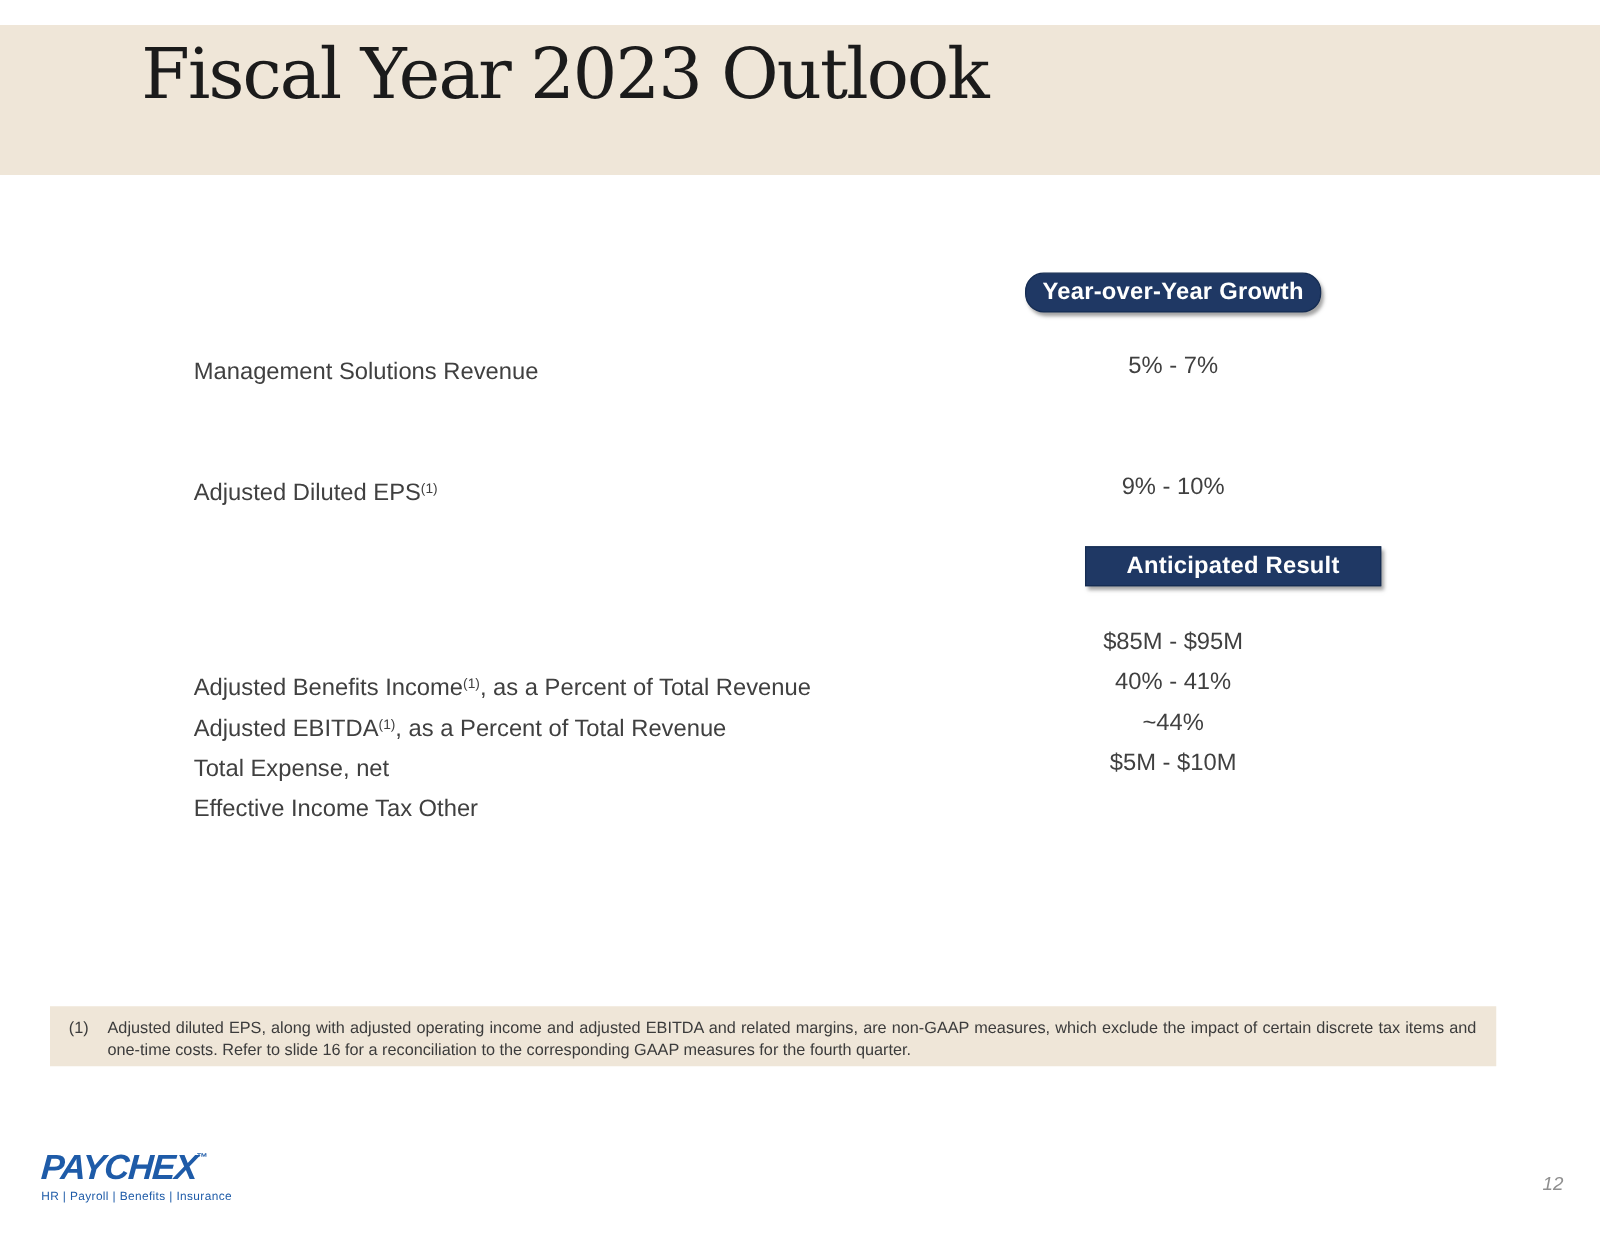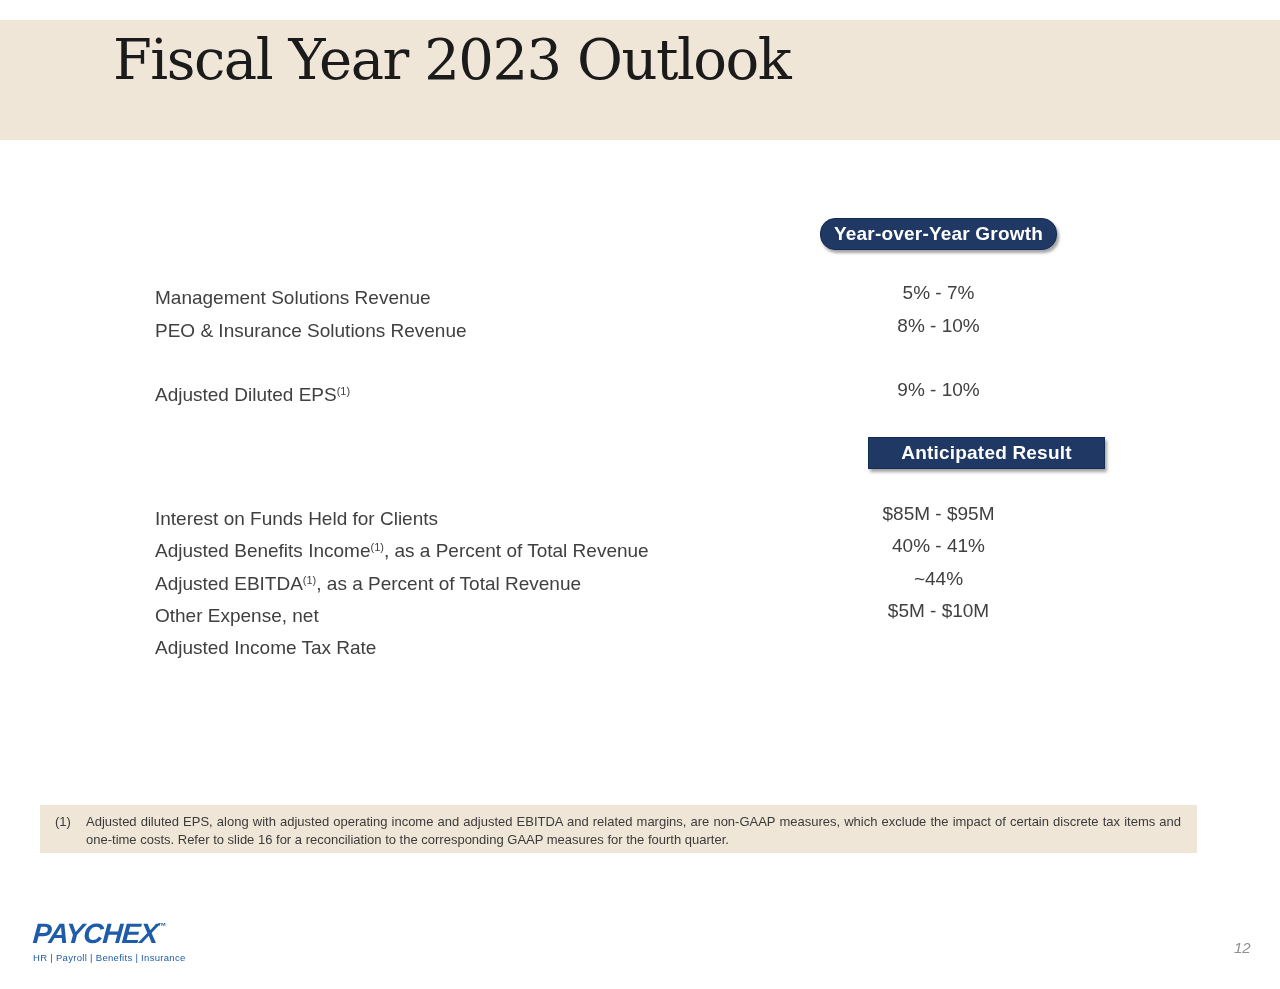--- a/index.html
+++ b/index.html
@@ -91,51 +91,46 @@
   <h1 class="page-title">Fiscal Year 2023 Outlook</h1>
 
   <div class="section-header hdr-growth">
     <span class="hdr-label">Year-over-Year Growth</span>
   </div>
 
   <div class="data-row" style="top:287px">
     <div class="row-label"><span>Management Solutions Revenue</span><sup></sup><span></span></div>
     <div class="row-value">5% - 7%</div>
   </div>
-  <div class="data-row" style="top:320px">
-    <div class="row-label"><span>PEO &amp; Insurance Solutions Revenue</span><sup></sup><span></span></div>
-    <div class="row-value">8% - 10%</div>
-  </div>
   <div class="data-row" style="top:384px">
     <div class="row-label"><span>Adjusted Diluted EPS</span><sup>(1)</sup><span></span></div>
     <div class="row-value">9% - 10%</div>
   </div>
 
   <div class="section-header hdr-result">
     <span class="hdr-label">Anticipated Result</span>
   </div>
 
   <div class="data-row" style="top:508px">
-    <div class="row-label"><span>Interest on Funds Held for Clients</span><sup></sup><span></span></div>
     <div class="row-value">$85M - $95M</div>
   </div>
   <div class="data-row" style="top:540px">
     <div class="row-label"><span>Adjusted Benefits Income</span><sup>(1)</sup><span>, as a Percent of Total Revenue</span></div>
     <div class="row-value">40% - 41%</div>
   </div>
   <div class="data-row" style="top:573px">
     <div class="row-label"><span>Adjusted EBITDA</span><sup>(1)</sup><span>, as a Percent of Total Revenue</span></div>
     <div class="row-value">~44%</div>
   </div>
   <div class="data-row" style="top:605px">
-    <div class="row-label"><span>Other Expense, net</span><sup></sup><span></span></div>
+    <div class="row-label"><span>Total Expense, net</span><sup></sup><span></span></div>
     <div class="row-value">$5M - $10M</div>
   </div>
   <div class="data-row" style="top:637px">
-    <div class="row-label"><span>Adjusted Income Tax Rate</span><sup></sup><span></span></div>
+    <div class="row-label"><span>Effective Income Tax Other</span><sup></sup><span></span></div>
   </div>
 
   <div class="footnote-band">
     <div class="footnote-marker">(1)</div>
     <div class="footnote-text">Adjusted diluted EPS, along with adjusted operating income and adjusted EBITDA and related margins, are non-GAAP measures, which exclude the impact of certain discrete tax items and one-time costs. Refer to slide 16 for a reconciliation to the corresponding GAAP measures for the fourth quarter.</div>
   </div>
 
   <div class="logo">
     <div>
       <span class="logo-text">PAYCHEX</span><span class="logo-tm">™</span>

